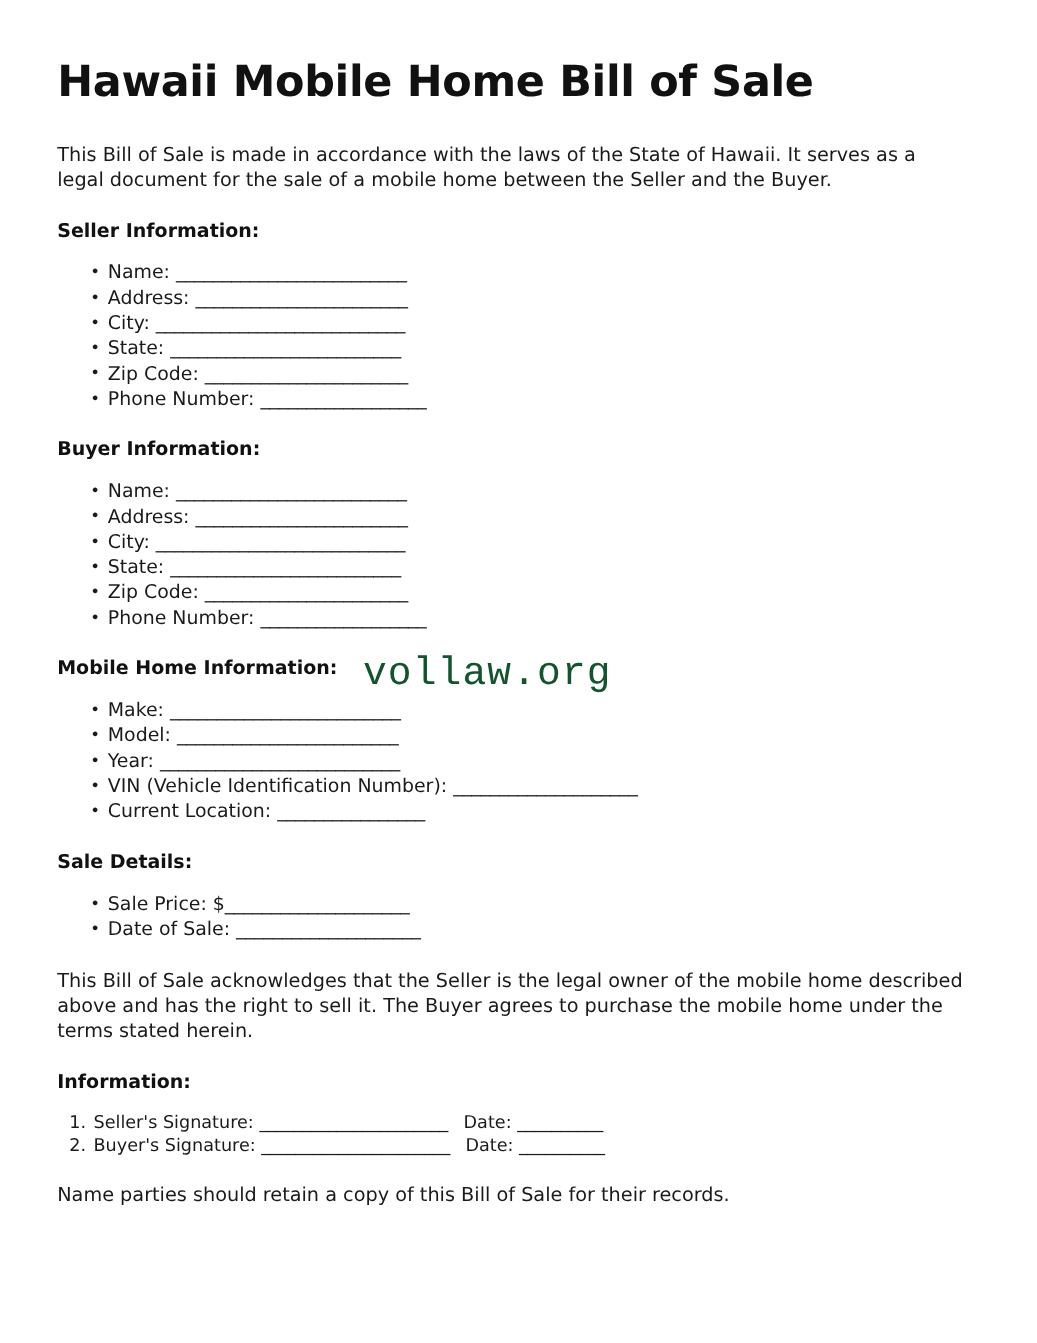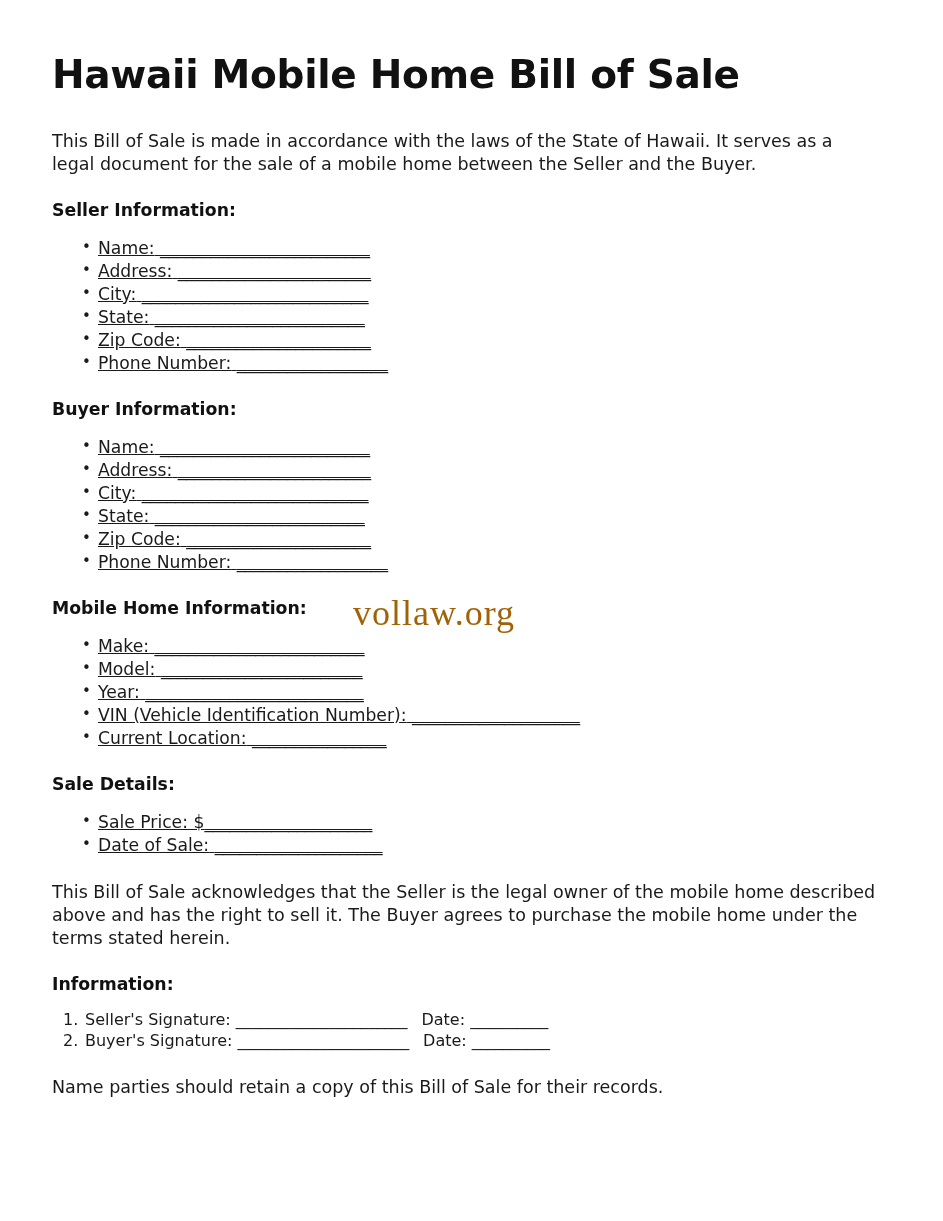--- a/index.html
+++ b/index.html
@@ -51,21 +51,20 @@
     font-weight: 700;
     margin: 0 0 14px 0;
     color: #111111;
     line-height: 1.2;
   }
 
   ul.fields {
     list-style: none;
     margin: 16px 0 24px 0;
     padding: 0 0 0 46px;
-    text-decoration: underline;
   }
   ul.fields > li {
     position: relative;
     font-size: 17.2px;
     line-height: 1.34;
     margin: 0;
     white-space: nowrap;
     color: #1a1a1a;
   }
   ul.fields > li::before {
@@ -98,26 +97,26 @@
     left: -22px;
     top: 0;
   }
 
   .blank { letter-spacing: -0.2px; }
 
   .sig-date { padding-left: 14px; }
 
   .watermark {
     position: absolute;
-    left: 353px;
+    left: 330px;
     top: 592px;
-    font-family: Liberation Serif, serif;
+    font-family: Liberation Mono, monospace;
     font-size: 36px;
     letter-spacing: 1px;
-    color: #a16207;
+    color: #14532d;
     white-space: nowrap;
     pointer-events: none;
   }
 </style>
 </head>
 <body>
 
 <div class="page">
   <div class="content">
 

